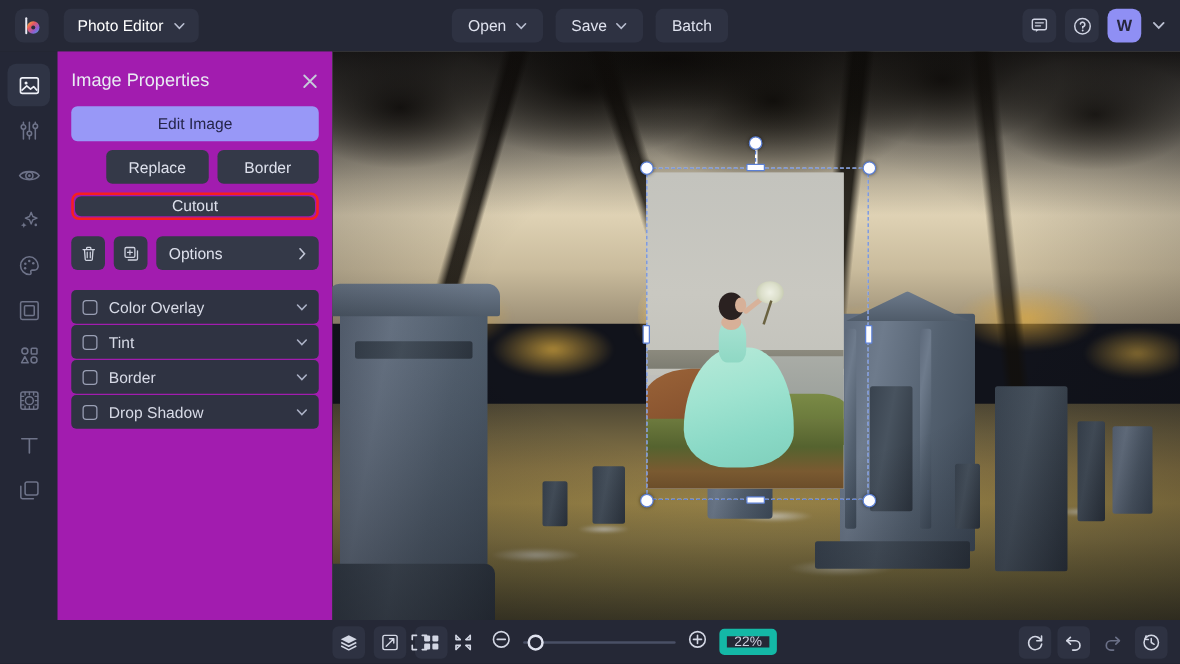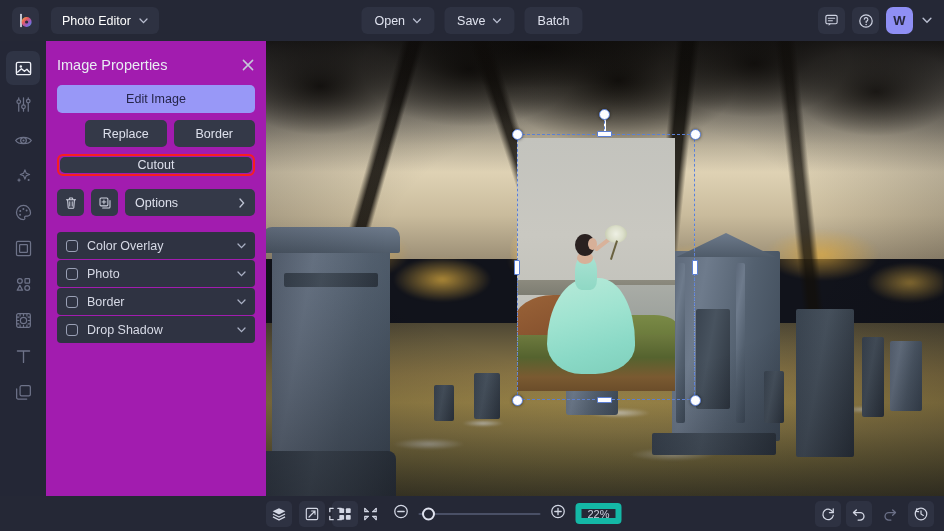--- a/index.html
+++ b/index.html
@@ -552,21 +552,21 @@
         <div class="opt-row">
           <span class="cbox"></span>
           <span class="opt-label">Color Overlay</span>
           <svg width="9" height="6" viewBox="0 0 9 6">
             <path d="M1 1 L4.5 4.6 L8 1" stroke="#aab0c4" stroke-width="1.3" fill="none" stroke-linecap="round"></path>
           </svg>
         </div>
 
         <div class="opt-row">
           <span class="cbox"></span>
-          <span class="opt-label">Photo</span>
+          <span class="opt-label">Tint</span>
           <svg width="9" height="6" viewBox="0 0 9 6">
             <path d="M1 1 L4.5 4.6 L8 1" stroke="#aab0c4" stroke-width="1.3" fill="none" stroke-linecap="round"></path>
           </svg>
         </div>
 
         <div class="opt-row">
           <span class="cbox"></span>
           <span class="opt-label">Border</span>
           <svg width="9" height="6" viewBox="0 0 9 6">
             <path d="M1 1 L4.5 4.6 L8 1" stroke="#aab0c4" stroke-width="1.3" fill="none" stroke-linecap="round"></path>

